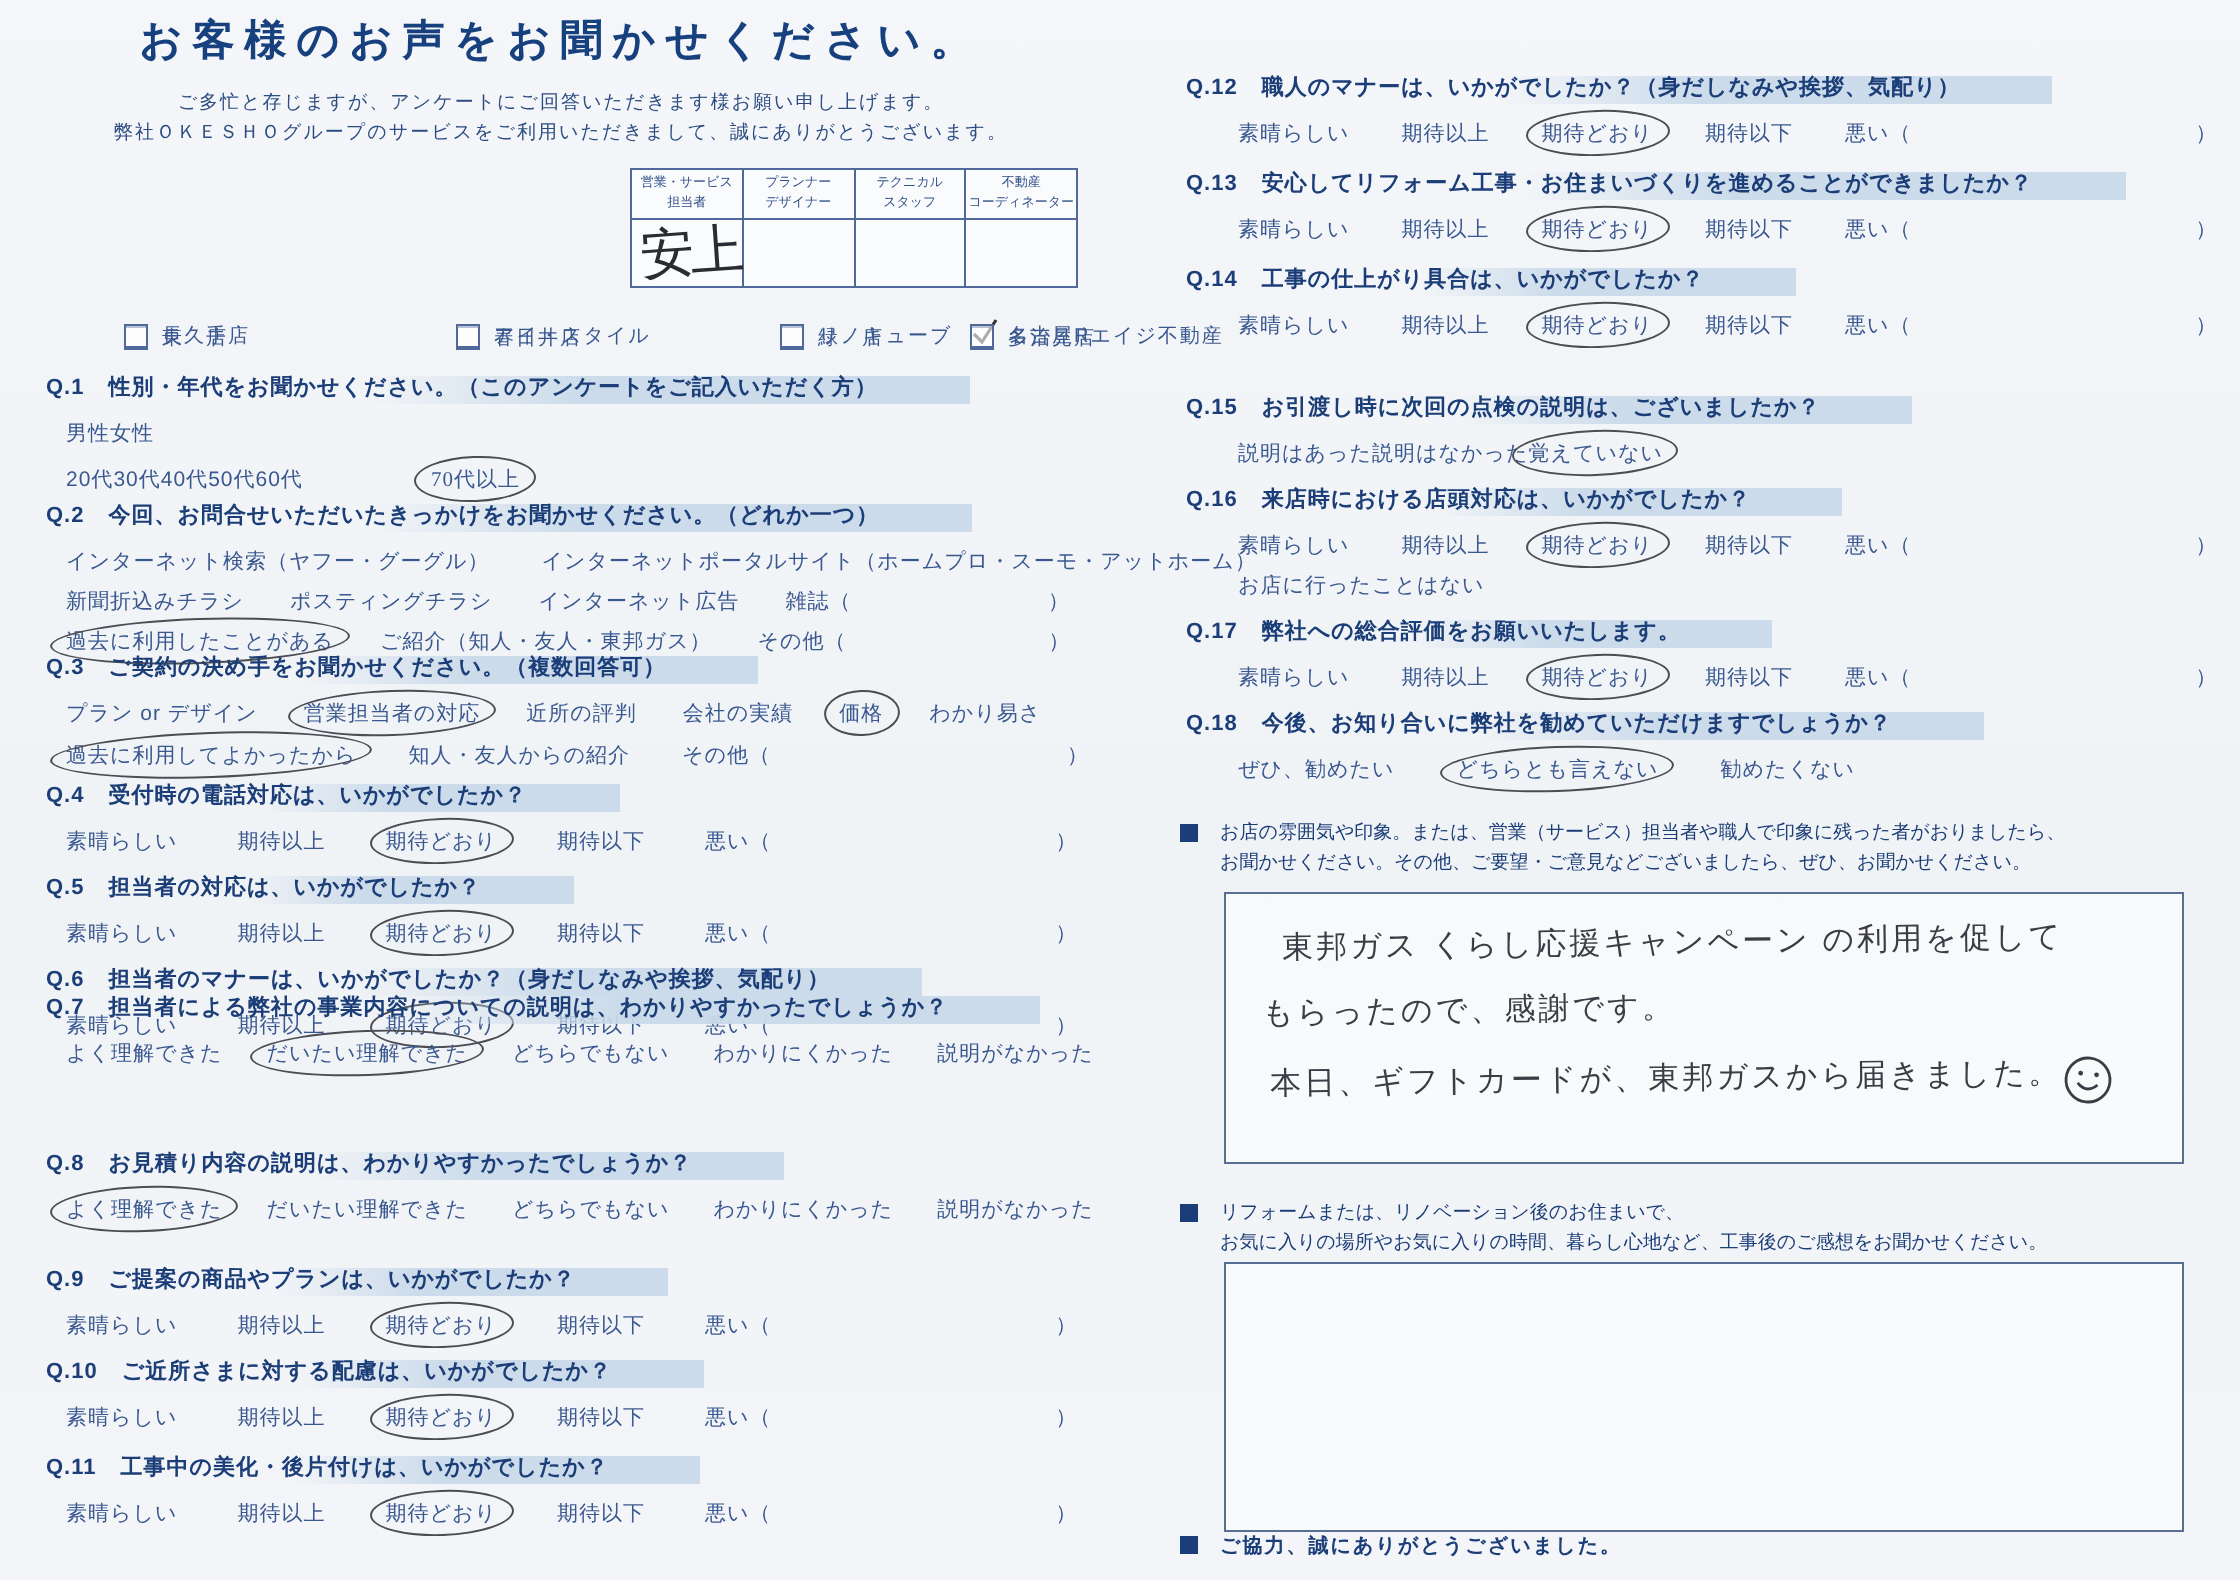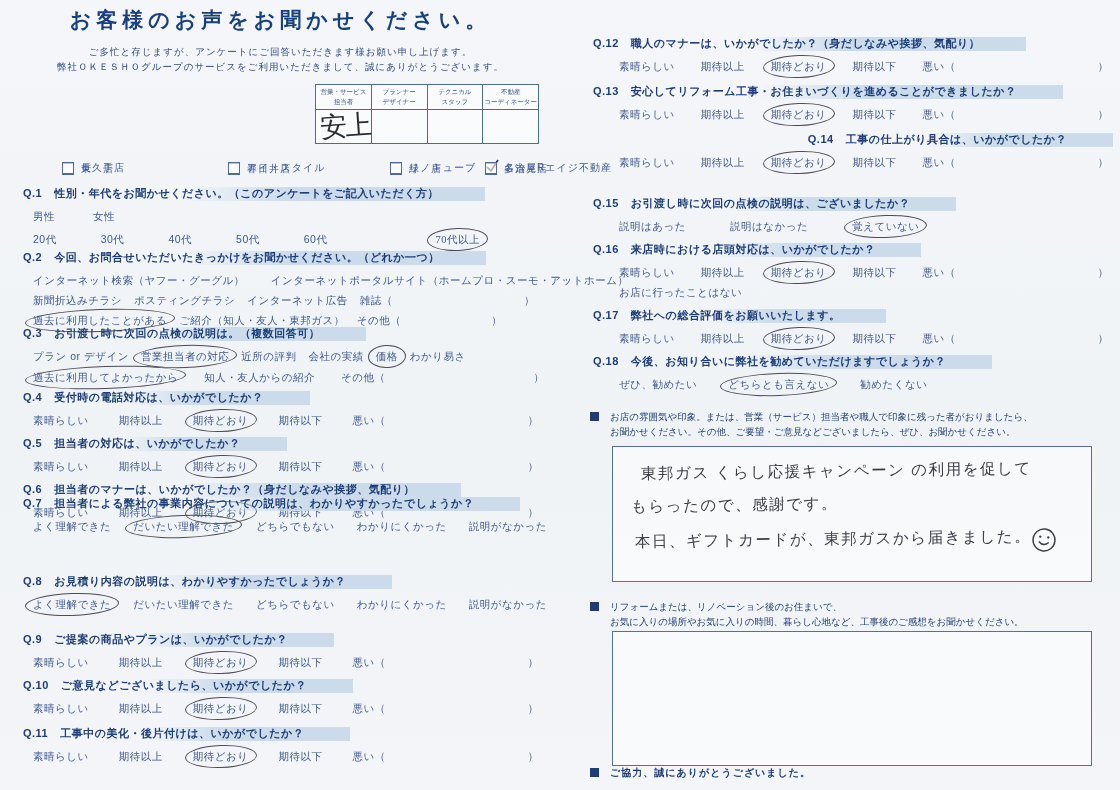--- a/index.html
+++ b/index.html
@@ -32,21 +32,21 @@
   
   .q{position:absolute;left:23px;width:516px;}
   .qr{left:593px;width:520px;}
   .qt{font-weight:bold;color:#1c3e78;font-size:11px;white-space:nowrap;letter-spacing:.5px;}
   .qn{margin-right:12px;}
   .hl{background:linear-gradient(90deg,rgba(202,218,234,0) 30%,rgba(202,218,234,.95) 55%);
       padding-right:46px;padding-bottom:2px;}
   .row{display:flex;align-items:center;color:#3a5890;font-size:10.5px;margin-top:9px;
        padding-left:10px;white-space:nowrap;letter-spacing:.5px;}
   .qr .row{padding-left:26px;}
-  .g22{gap:22px}.g24{gap:12px}.g26{gap:26px}.g30{gap:30px}.g38{gap:38px}.g44{gap:44px}.g48{gap:31px}
+  .g22{gap:22px}.g24{gap:23px}.g26{gap:26px}.g30{gap:30px}.g38{}.g44{}.g48{gap:31px}
   .circ{position:relative;font-family:Liberation Serif, serif;}
   .circ::after{content:"";position:absolute;left:-8px;right:-8px;top:-5px;bottom:-4px;
        border:1.6px solid #4c4c54;border-radius:50%;transform:rotate(-2deg);pointer-events:none;}
   .mlbig{margin-left:64px;}
   .close-far{margin-left:112px;}
   .close-far2{margin-left:116px;}
   .close-end{margin-left:auto;margin-right:4px;}
   .close-mid{margin-left:78px;}
   .close-mid2{margin-left:122px;}
   
@@ -171,21 +171,21 @@
     </div>
     <div class="row g24" style="margin-top:6px;">
       <span class="opt circ">過去に利用したことがある</span>
       <span class="opt">ご紹介（知人・友人・東邦ガス）</span>
       <span class="opt">その他（</span>
       <span class="opt close-mid">）</span>
     </div>
   </div>
 
   <div class="q" style="top:326px;">
-    <div class="qt"><span class="qn">Q.3</span><span class="hl">お引渡し時に次回の点検の説明は。（複数回答可）</span></div>
+    <div class="qt"><span class="qn">Q.3</span><span class="hl">ご契約の決め手をお聞かせください。（複数回答可）</span></div>
     <div class="row g24">
       <span class="opt">プラン or デザイン</span>
       <span class="opt circ">営業担当者の対応</span>
       <span class="opt">近所の評判</span>
       <span class="opt">会社の実績</span>
       <span class="opt circ">価格</span>
       <span class="opt">わかり易さ</span>
     </div>
     <div class="row g26" style="margin-top:7px;">
       <span class="opt circ">過去に利用してよかったから</span>
@@ -259,21 +259,21 @@
       <span class="opt">素晴らしい</span>
       <span class="opt">期待以上</span>
       <span class="opt circ">期待どおり</span>
       <span class="opt">期待以下</span>
       <span class="opt">悪い（</span>
       <span class="opt close-far">）</span>
     </div>
   </div>
 
   <div class="q" style="top:678px;">
-    <div class="qt"><span class="qn">Q.10</span><span class="hl">ご意見などございましたら、いかがでしたか？</span></div>
+    <div class="qt"><span class="qn">Q.10</span><span class="hl">ご近所さまに対する配慮は、いかがでしたか？</span></div>
     <div class="row g30">
       <span class="opt">素晴らしい</span>
       <span class="opt">期待以上</span>
       <span class="opt circ">期待どおり</span>
       <span class="opt">期待以下</span>
       <span class="opt">悪い（</span>
       <span class="opt close-far">）</span>
     </div>
   </div>
 
@@ -306,21 +306,21 @@
     <div class="row g26">
       <span class="opt">素晴らしい</span>
       <span class="opt">期待以上</span>
       <span class="opt circ">期待どおり</span>
       <span class="opt">期待以下</span>
       <span class="opt">悪い（</span>
       <span class="opt close-far2">）</span>
     </div>
   </div>
 
-  <div class="q qr" style="top:132px;text-align:right;">
+  <div class="q qr" style="top:132px;">
     <div class="qt"><span class="qn">Q.14</span><span class="hl">工事の仕上がり具合は、いかがでしたか？</span></div>
     <div class="row g26">
       <span class="opt">素晴らしい</span>
       <span class="opt">期待以上</span>
       <span class="opt circ">期待どおり</span>
       <span class="opt">期待以下</span>
       <span class="opt">悪い（</span>
       <span class="opt close-far2">）</span>
     </div>
   </div>

